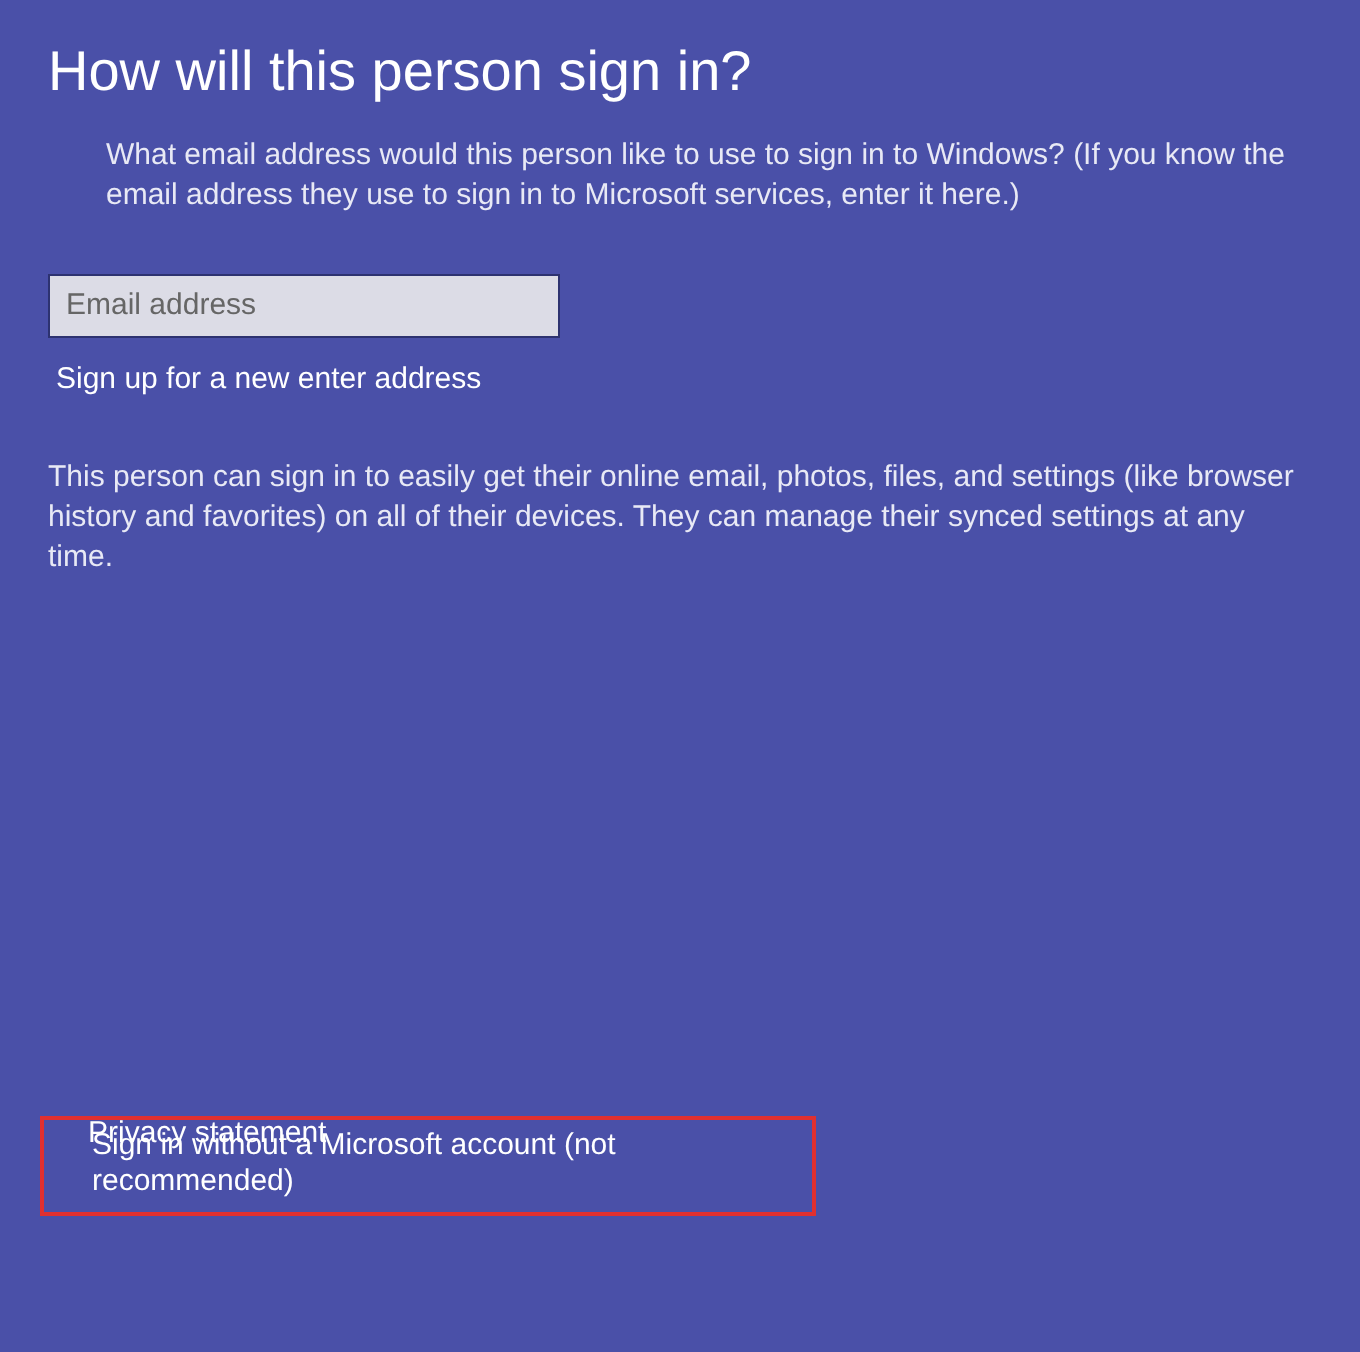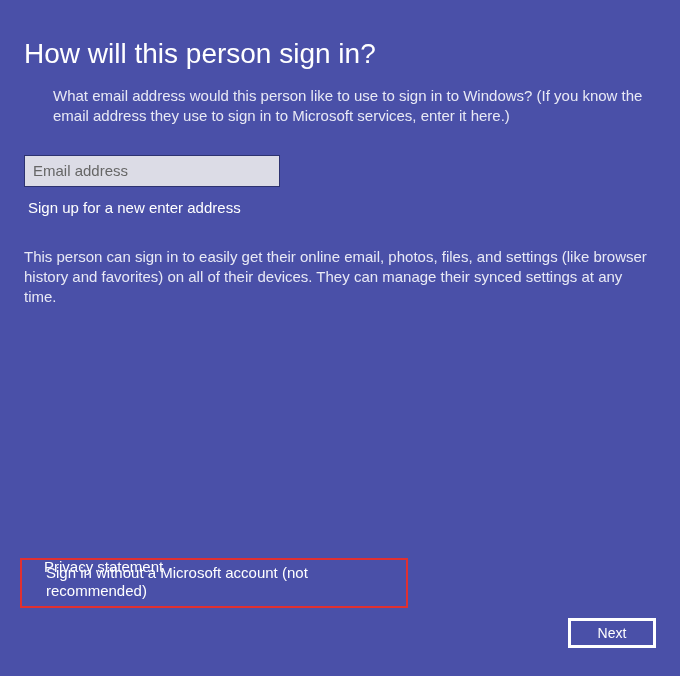--- a/index.html
+++ b/index.html
@@ -14,21 +14,21 @@
       font-family: "Segoe UI", Tahoma, sans-serif;
       color: #ffffff;
       padding: 20px 24px;
       position: relative;
       overflow: hidden;
     }
     .title {
       font-size: 28px;
       font-weight: 300;
       margin-bottom: 16px;
-      margin-top: 18px;
+      margin-top: 0;
     }
     .intro {
       font-size: 15px;
       line-height: 1.35;
       margin-bottom: 28px;
       color: #e8e9f5;
       margin-left: 29px;
     }
     .email-input {
       width: 256px;
@@ -125,17 +125,16 @@
 
 <div class="bottom-links">
   <span class="privacy-link">Privacy statement</span>
 </div>
 
 <div class="no-account-wrapper">
   <span class="no-account-link">Sign in without a Microsoft account (not recommended)</span>
 </div>
 
 <div class="button-row">
-  <button class="btn primary">Next</button>
 </div>
 
 
 
 
 </body></html>

